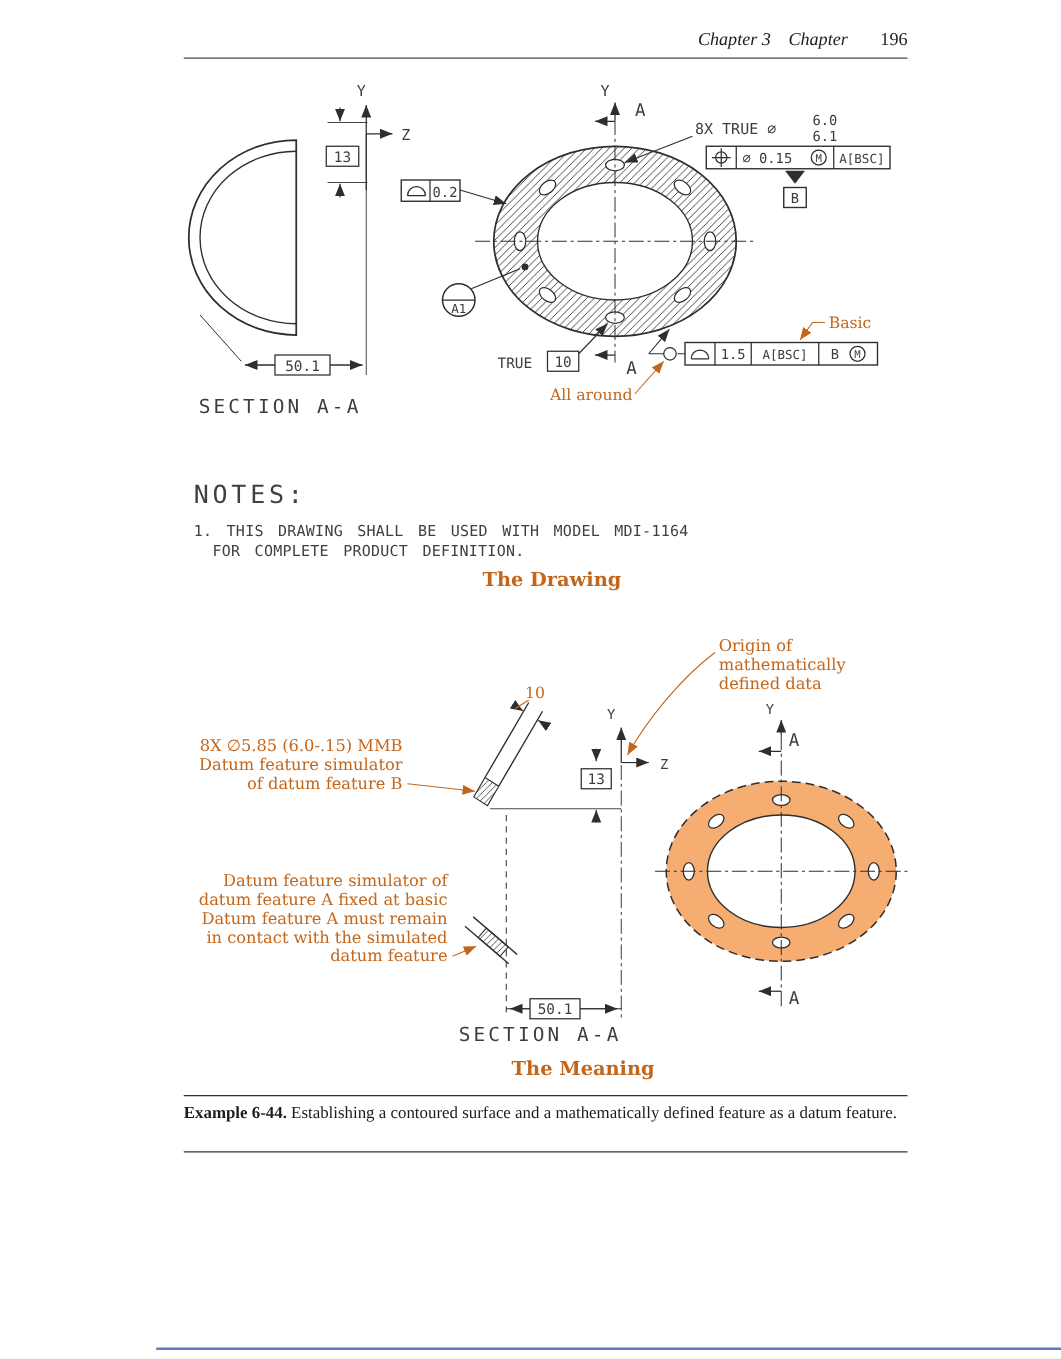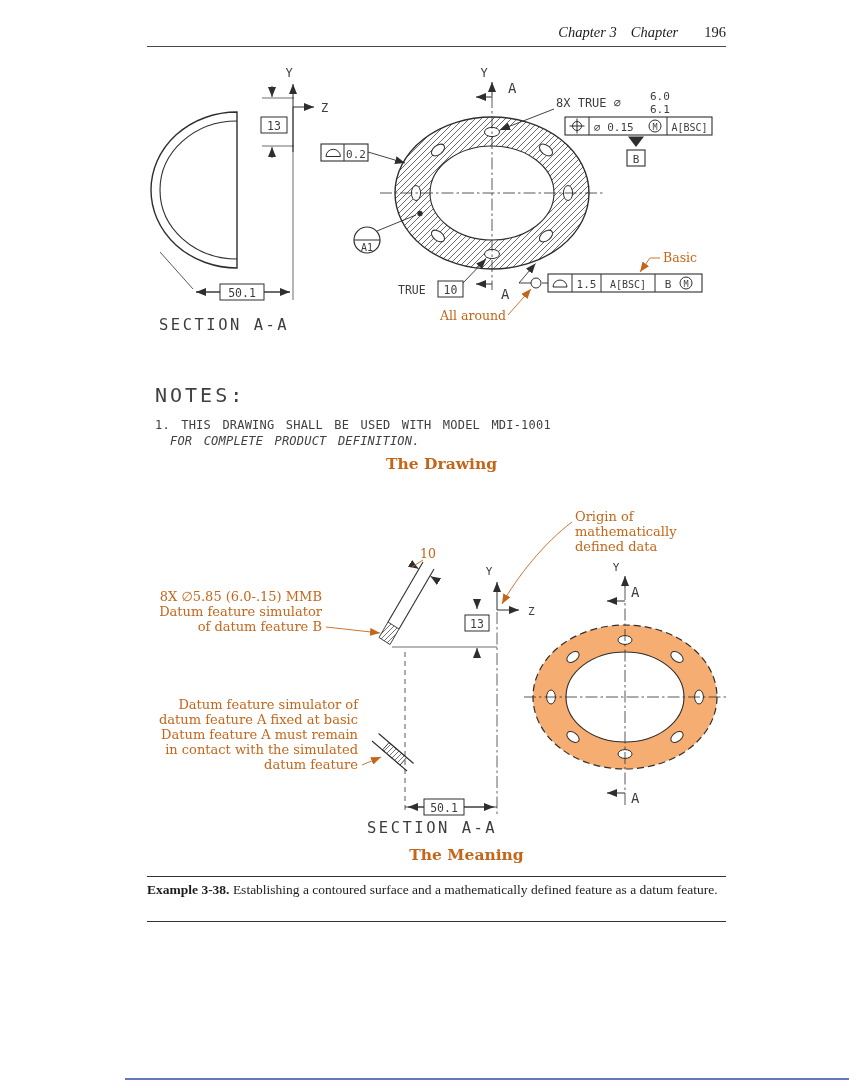--- a/index.html
+++ b/index.html
@@ -17,21 +17,21 @@
   .rule-cap-bot{top:921px;left:147px;width:579px;border-top:1.2px solid #333;}
   
   .fig{position:absolute;left:0;width:849px;}
   .fig-title{position:absolute;left:0;width:849px;text-align:center;
              font-family:"DejaVu Serif","Liberation Serif",serif;font-weight:bold;
              font-size:15.5px;color:#c4661a;}
   
   .notes{top:366px;left:155px;color:#404040;font-family:"DejaVu Sans Mono","Liberation Mono",monospace;margin-top:17px;}
   .notes-heading{font-size:20px;letter-spacing:3px;margin:0 0 10px 0;font-weight:normal;}
   .notes-line{font-size:12px;letter-spacing:0.2px;word-spacing:4px;line-height:16px;margin:0;}
-  .notes-line.indent{margin-left:15px;font-style:italic;}
+  .notes-line.indent{margin-left:15px;}
   
   .caption{top:880px;left:147px;width:582px;font-size:13.5px;line-height:19px;}
   .caption b{font-weight:bold;}
   
   .svgt{font-family:"DejaVu Sans Mono","Liberation Mono",monospace;fill:#3d3d3d;stroke:none;}
   .svgo{font-family:"DejaVu Serif","Liberation Serif",serif;fill:#c4661a;stroke:none;}
   .edge-line{top:1078px;left:125px;width:724px;height:2px;background:#4a5fb5;opacity:.85;}
 </style>
 </head>
 <body>
@@ -178,21 +178,21 @@
     <text class="svgt" x="586.5" y="287.5" font-size="11" text-anchor="middle">1.5</text>
     <text class="svgt" x="628" y="287.5" font-size="10" text-anchor="middle">A[BSC]</text>
     <text class="svgt" x="668" y="287.5" font-size="11" text-anchor="middle">B</text>
     <text class="svgt" x="686" y="286.5" font-size="8.5" text-anchor="middle">M</text>
     <text class="svgo" x="663" y="262" font-size="12.5">Basic</text>
     <text class="svgo" x="440" y="320" font-size="12.5">All around</text>
   </svg>
 
   <div class="abs notes">
     <p class="notes-heading">NOTES:</p>
-    <p class="notes-line">1. THIS DRAWING SHALL BE USED WITH MODEL MDI-1001</p>
+    <p class="notes-line">1. THIS DRAWING SHALL BE USED WITH MODEL MDI-1164</p>
     <p class="notes-line indent">FOR COMPLETE PRODUCT DEFINITION.</p>
   </div>
 
   <div class="fig-title" style="top:454px;transform:translateX(17px)">The Drawing</div>
 
   <svg class="fig" style="top:500px" width="849" height="350" viewBox="0 500 849 350">
     <defs>
       <marker id="ab2" markerUnits="userSpaceOnUse" markerWidth="10" markerHeight="8" refX="10" refY="4" orient="auto">
         <path d="M0,0 L10,4 L0,8 Z" fill="#2e2e2e"></path>
       </marker>
@@ -279,18 +279,18 @@
     </g>
     <text class="svgt" x="616" y="571" font-size="11" text-anchor="middle">Y</text>
     <text class="svgt" x="631" y="597" font-size="14">A</text>
     <text class="svgt" x="631" y="803" font-size="14">A</text>
   </svg>
 
   <div class="fig-title" style="top:845px;transform:translateX(42px)">The Meaning</div>
 
   <div class="abs rule-cap-top"></div>
   <div class="abs caption">
-    <b>Example 3-38.</b><span> Establishing a contoured surface and a mathematically defined feature as a datum feature.</span>
+    <b>Example 6-44.</b><span> Establishing a contoured surface and a mathematically defined feature as a datum feature.</span>
   </div>
   <div class="abs rule-cap-bot"></div>
 
   <div class="abs edge-line"></div>
 </div>
 
 </body></html>

